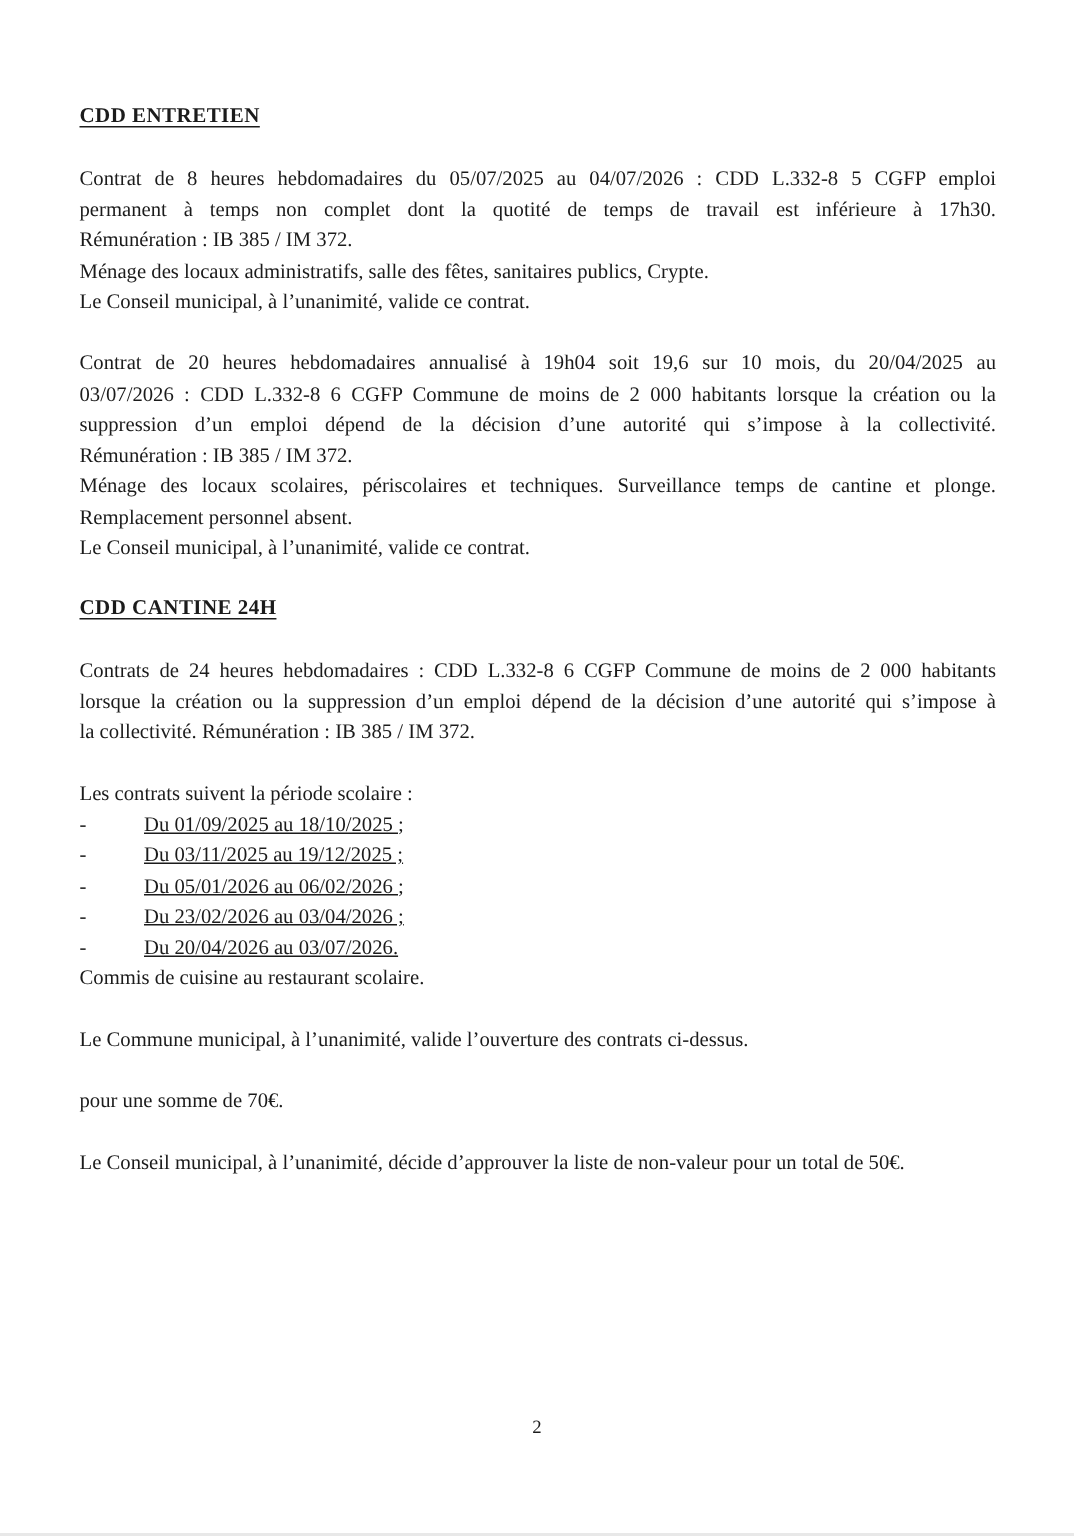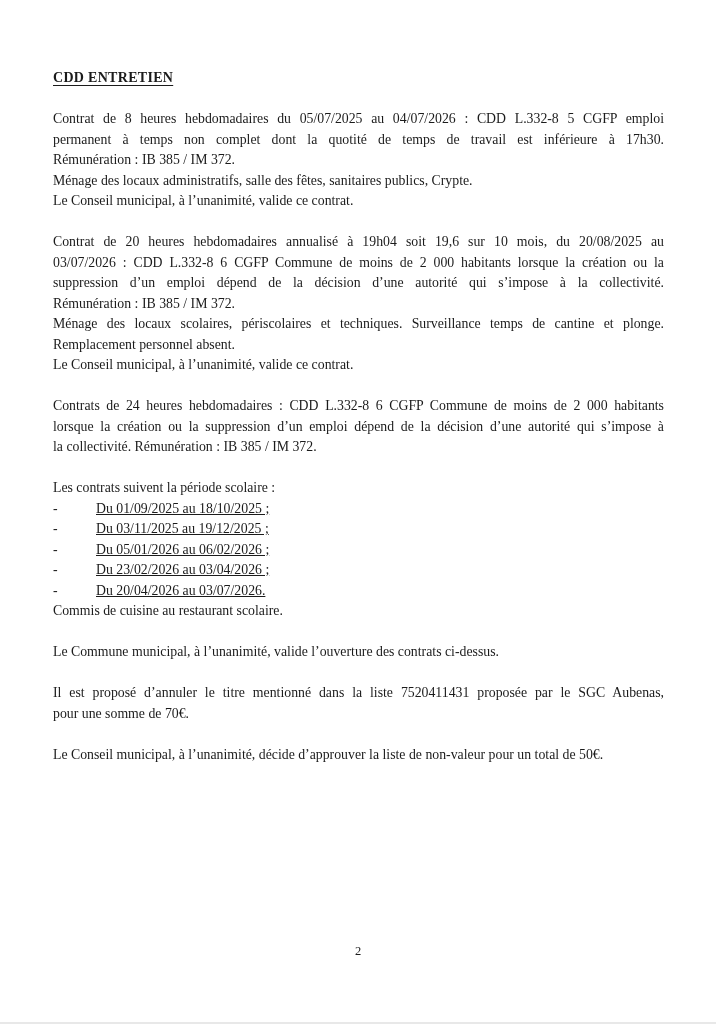--- a/index.html
+++ b/index.html
@@ -59,31 +59,32 @@
       <div class="line jfull">Contrat de 8 heures hebdomadaires du 05/07/2025 au 04/07/2026 : CDD L.332-8 5 CGFP emploi</div>
       <div class="line jfull">permanent à temps non complet dont la quotité de temps de travail est inférieure à 17h30.</div>
       <div class="line">Rémunération : IB 385 / IM 372.</div>
       <div class="line">Ménage des locaux administratifs, salle des fêtes, sanitaires publics, Crypte.</div>
       <div class="line">Le Conseil municipal, à l’unanimité, valide ce contrat.</div>
     </div>
   </section>
 
   <section class="section">
     <div class="block">
-      <div class="line jfull">Contrat de 20 heures hebdomadaires annualisé à 19h04 soit 19,6 sur 10 mois, du 20/08/2025 au</div>
+      <div class="line jfull">Contrat de 20 heures hebdomadaires annualisé à 19h04 soit 19,6 sur 10 mois, du 20/04/2025 au</div>
       <div class="line jfull">03/07/2026 : CDD L.332-8 6 CGFP Commune de moins de 2 000 habitants lorsque la création ou la</div>
       <div class="line jfull">suppression d’un emploi dépend de la décision d’une autorité qui s’impose à la collectivité.</div>
       <div class="line">Rémunération : IB 385 / IM 372.</div>
       <div class="line jfull">Ménage des locaux scolaires, périscolaires et techniques. Surveillance temps de cantine et plonge.</div>
       <div class="line">Remplacement personnel absent.</div>
       <div class="line">Le Conseil municipal, à l’unanimité, valide ce contrat.</div>
     </div>
   </section>
 
   <section class="section">
+    <h2 class="section-title">CDD CANTINE 24H</h2>
     <div class="block">
       <div class="line jfull">Contrats de 24 heures hebdomadaires : CDD L.332-8 6 CGFP Commune de moins de 2 000 habitants</div>
       <div class="line jfull">lorsque la création ou la suppression d’un emploi dépend de la décision d’une autorité qui s’impose à</div>
       <div class="line">la collectivité. Rémunération : IB 385 / IM 372.</div>
     </div>
     <div class="block">
       <div class="line">Les contrats suivent la période scolaire :</div>
       <div class="line list-line">
         <span class="dash">-</span>
         <span class="list-text">Du 01/09/2025 au 18/10/2025 ;</span>
@@ -106,21 +107,20 @@
       </div>
       <div class="line">Commis de cuisine au restaurant scolaire.</div>
     </div>
     <div class="block">
       <div class="line">Le Commune municipal, à l’unanimité, valide l’ouverture des contrats ci-dessus.</div>
     </div>
   </section>
 
   <section class="section">
     <div class="block">
-      <div class="line jfull">Il est proposé d’annuler le titre mentionné dans la liste 7520411431 proposée par le SGC Aubenas,</div>
       <div class="line">pour une somme de 70€.</div>
     </div>
     <div class="block">
       <div class="line">Le Conseil municipal, à l’unanimité, décide d’approuver la liste de non-valeur pour un total de 50€.</div>
     </div>
   </section>
 
   <div class="footer">2</div>
 
 </div>

